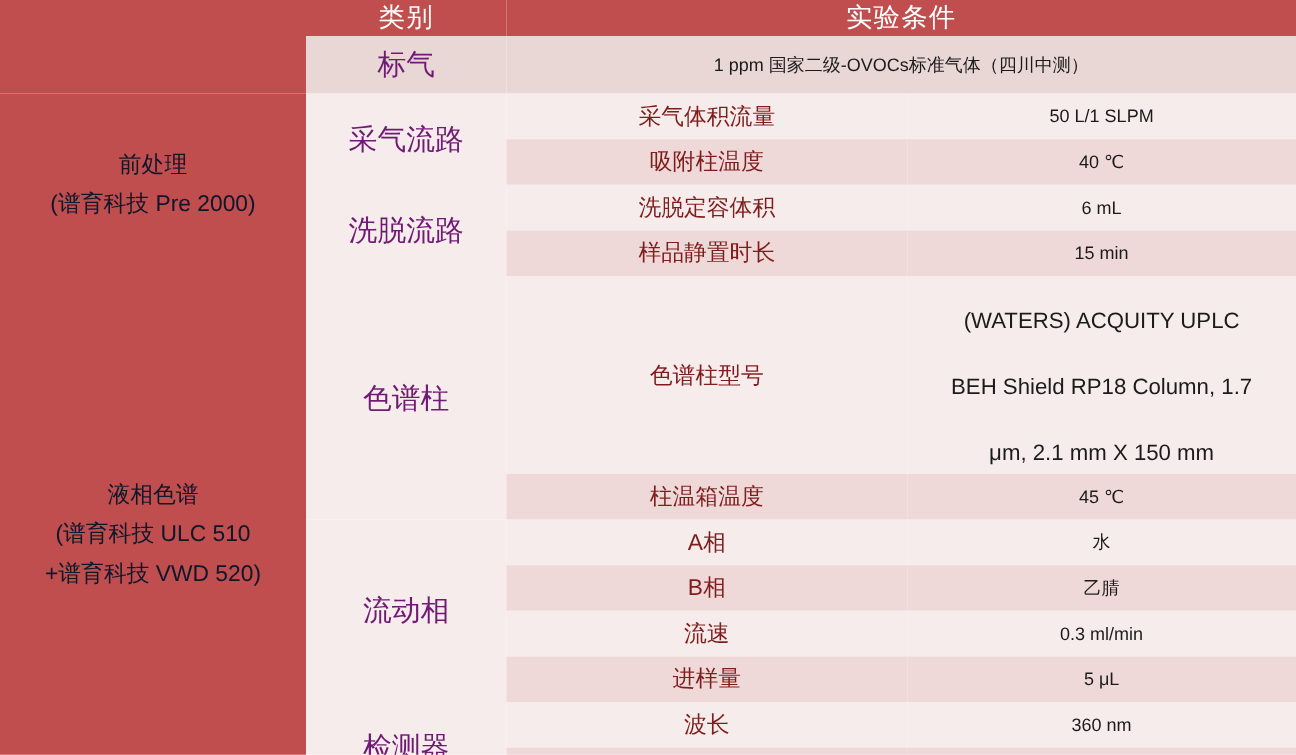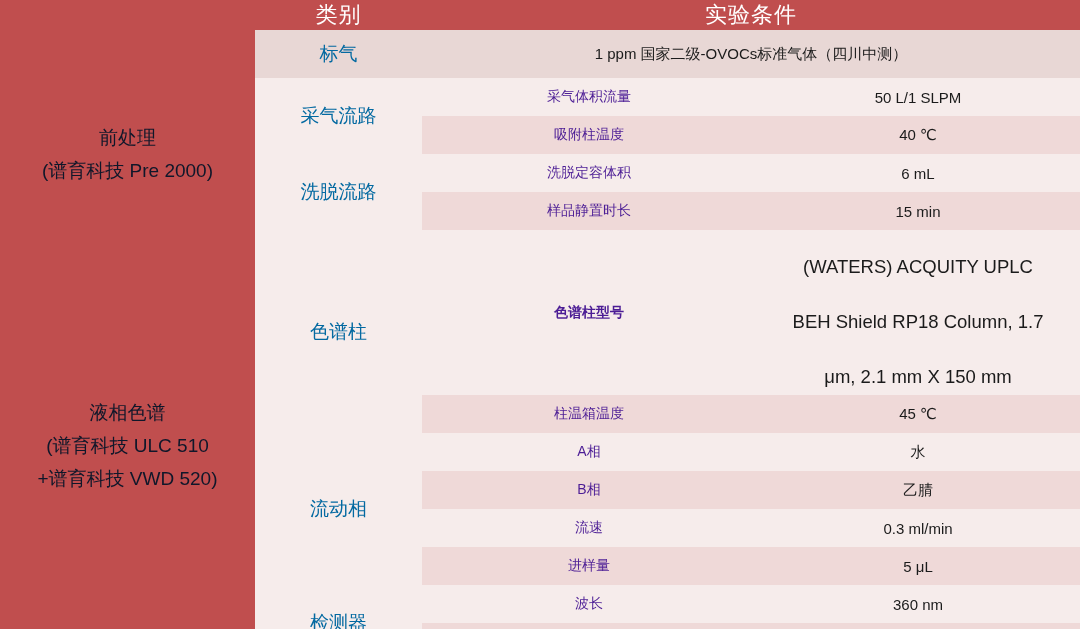--- a/index.html
+++ b/index.html
@@ -60,25 +60,25 @@
   }
   .cat .l{display:block;white-space:nowrap;}
   .cat.blank{color:transparent;}
 
   
   .tint-a{background:#F6ECEB;}
   .tint-b{background:#EFD9D8;}
   .tint-c{background:#E8D7D5;}
 
   .grp{
-    font-size:19px;color:#0369a1;
+    font-size:24px;color:#701a75;
     border-right:1px solid #fbf4f3;
   }
   .param{
-    font-size:14px;color:#4c1d95;
+    font-size:19px;color:#7f1d1d;
     border-right:1px solid #fbf4f3;
   }
   .val{
     font-size:15px;color:#1b1b1b;
   }
   .val.multi{
     line-height:2.0;
     font-size:18.5px;
   }
   .val .l{display:block;white-space:nowrap;margin-top:18px;}
@@ -133,21 +133,21 @@
         <td class="val tint-b r38">15 min</td>
       </tr>
 
       <tr>
         <td class="cat" rowspan="8">
           <span class="l">液相色谱</span>
           <span class="l">(谱育科技 ULC 510</span>
           <span class="l">+谱育科技 VWD 520)</span>
         </td>
         <td class="grp tint-a" rowspan="2">色谱柱</td>
-        <td class="param tint-a" style="height:131px;font-weight:bold;">色谱柱型号</td>
+        <td class="param tint-a" style="height:131px;">色谱柱型号</td>
         <td class="val multi tint-a" style="height:131px;">
           <span class="l">(WATERS) ACQUITY UPLC</span>
           <span class="l">BEH Shield RP18 Column, 1.7</span>
           <span class="l">μm, 2.1 mm X 150 mm</span>
         </td>
       </tr>
       <tr>
         <td class="param tint-b r38">柱温箱温度</td>
         <td class="val tint-b r38">45 ℃</td>
       </tr>

